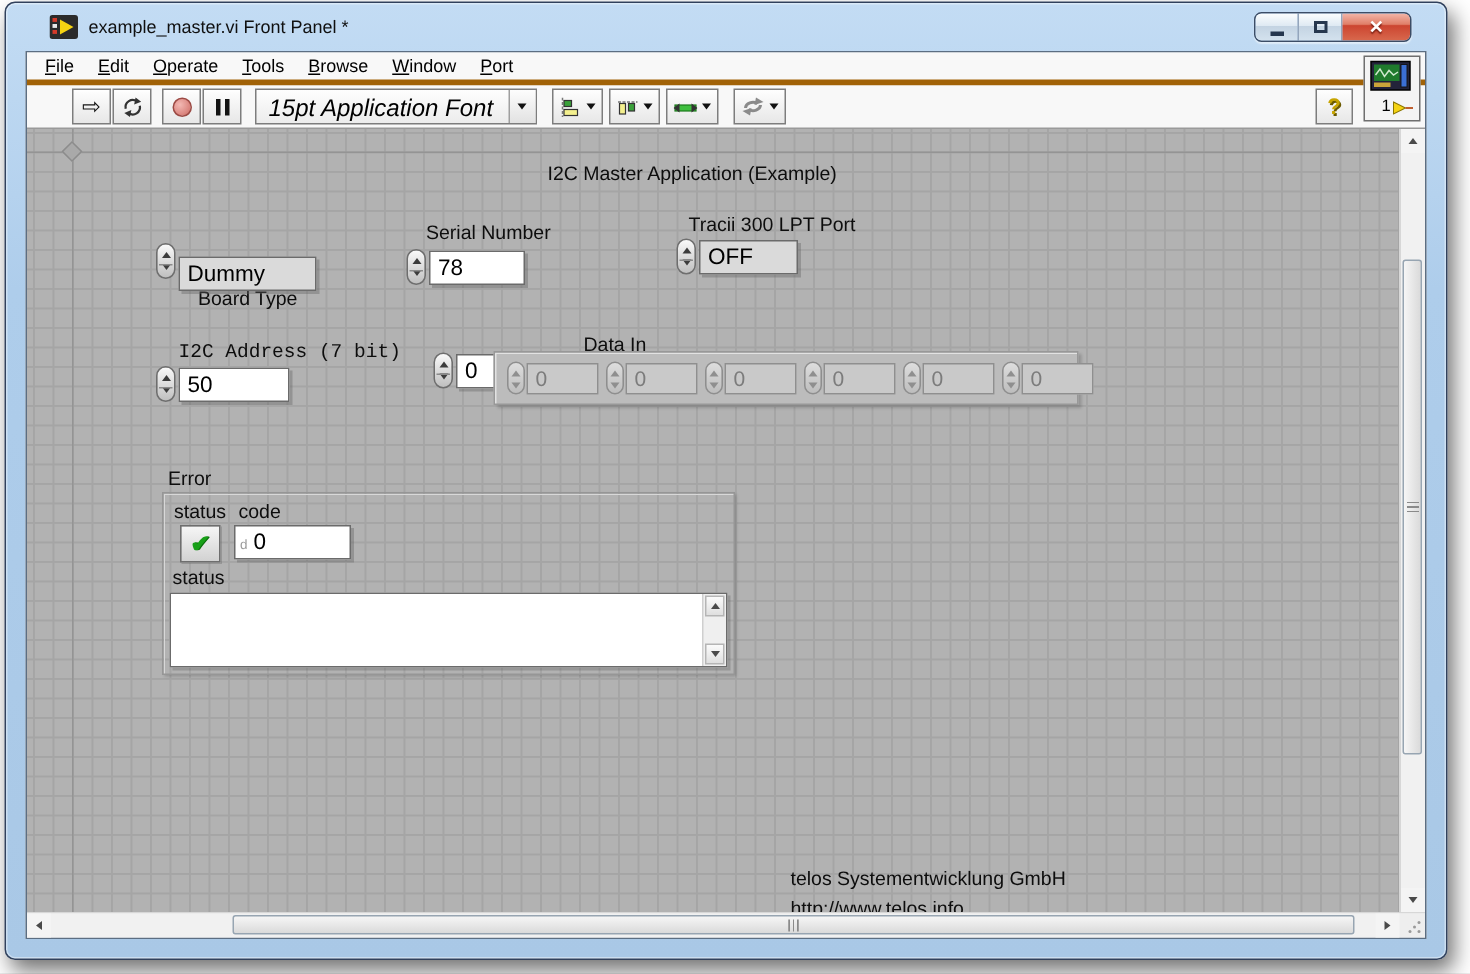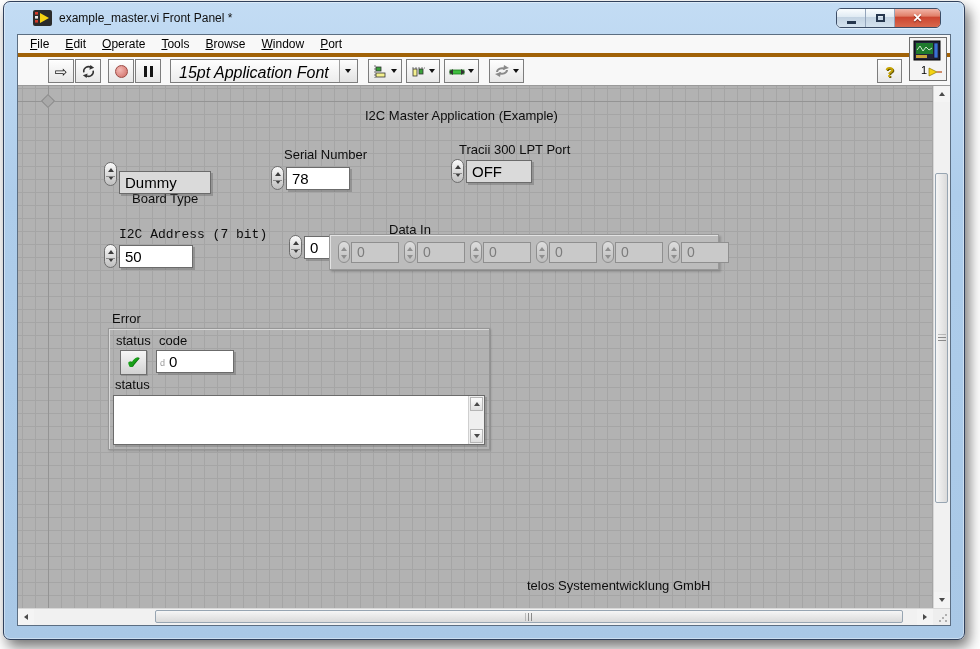--- a/index.html
+++ b/index.html
@@ -342,20 +342,21 @@
                 <span class="tri-up"></span>
               </div>
             <div class="ss-btn ss-down">
                 <span class="tri-down"></span>
               </div>
           </div>
         </div>
 
         <div class="footer-text" style="left:509px; top:490px;">
           <div>telos Systementwicklung GmbH</div>
+          <div>http://www.telos.info</div>
         </div>
       </div>
 
       <div class="vscroll">
         <div class="sb-btn" style="top:0;">
             <span class="tri-up"></span>
           </div>
         <div class="v-thumb">
             <span class="grip-h"></span>
           </div>

